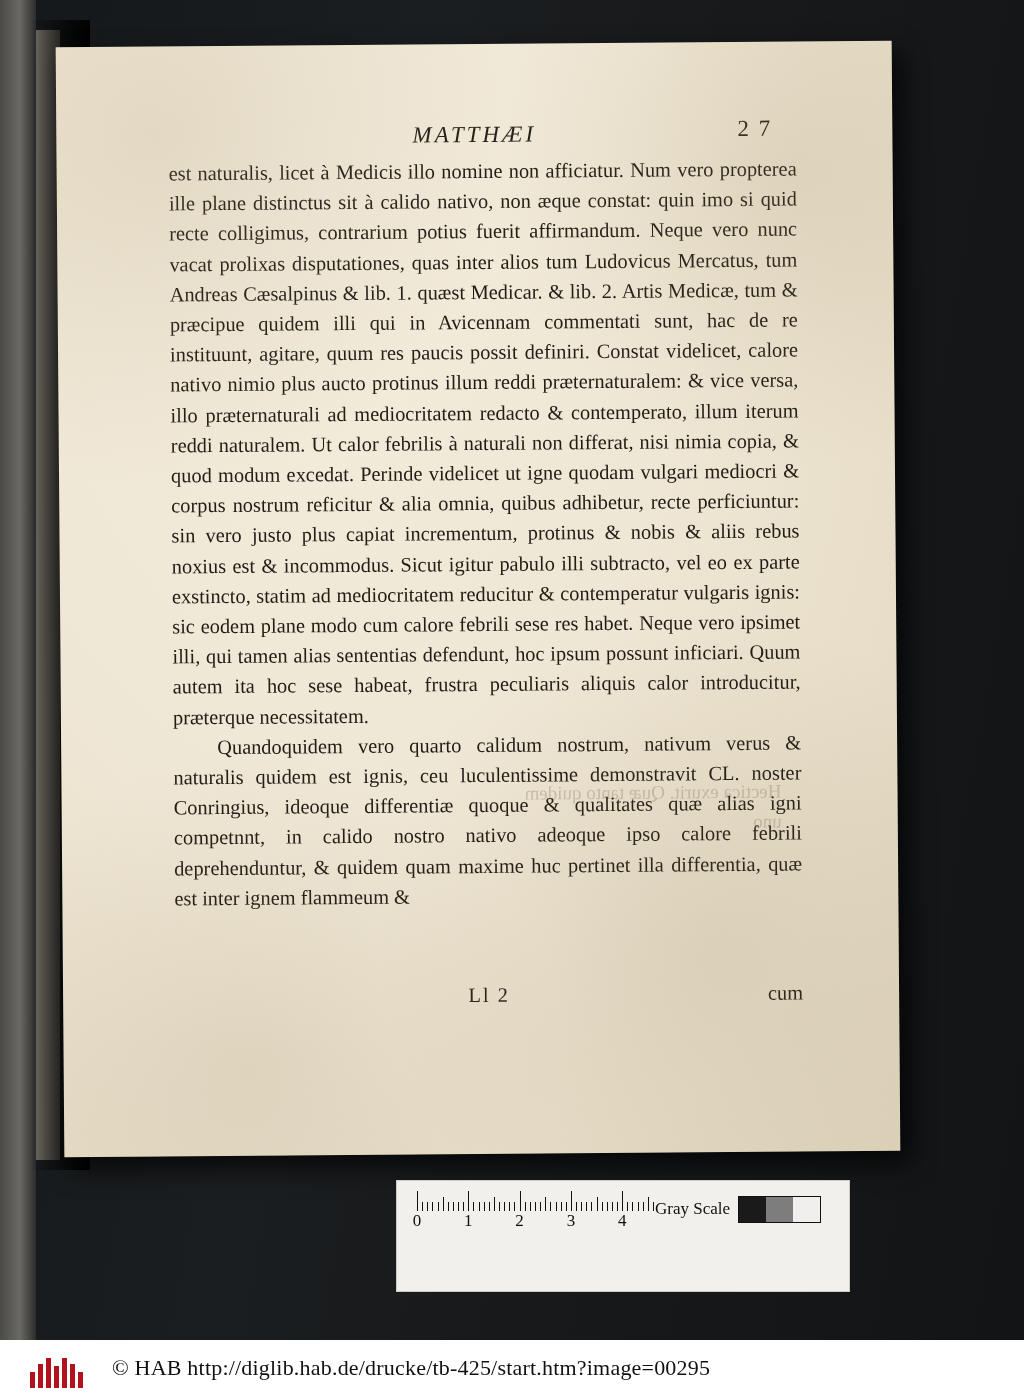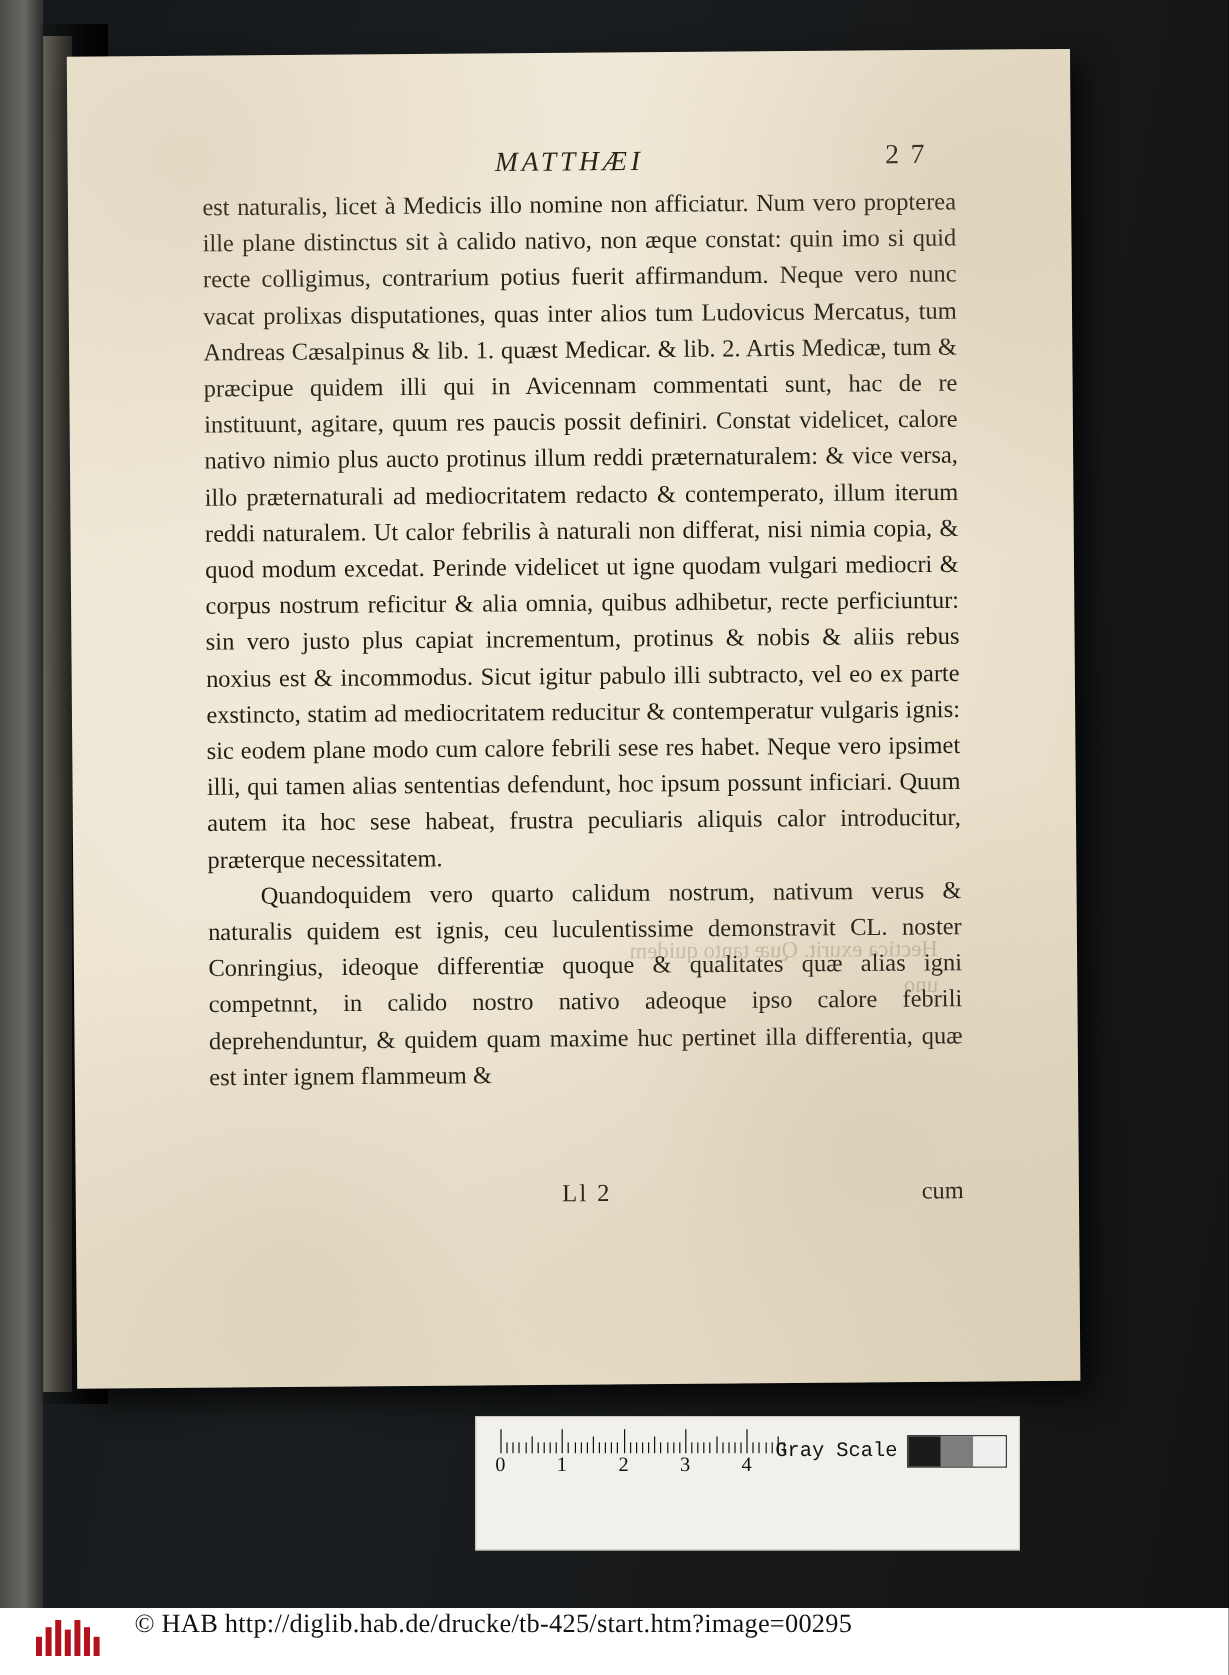--- a/index.html
+++ b/index.html
@@ -190,21 +190,21 @@
     height: 22px;
     font-size: 17px;
     font-family: "Liberation Serif", serif;
     color: #111;
   }
   .ruler-nums span {
     position: absolute;
     transform: translateX(-50%);
   }
   .gray-label {
-    font-family: Liberation Mono, monospace;
+    font-family: Liberation Serif, serif;
     font-size: 17px;
     color: #111;
     margin-left: 0;
     white-space: nowrap;
   }
   .gray-patches {
     display: flex;
     margin-left: 8px;
     border: 1px solid #111;
   }
@@ -216,21 +216,21 @@
 
   
   .footer {
     position: absolute;
     left: 0;
     top: 1340px;
     width: 1024px;
     height: 56px;
     background: #ffffff;
     display: flex;
-    align-items: flex-start;
+    align-items: center;
   }
   .hab-mark {
     width: 112px;
     display: flex;
     justify-content: center;
     align-items: flex-end;
     height: 40px;
   }
   .hab-bars {
     display: flex;

